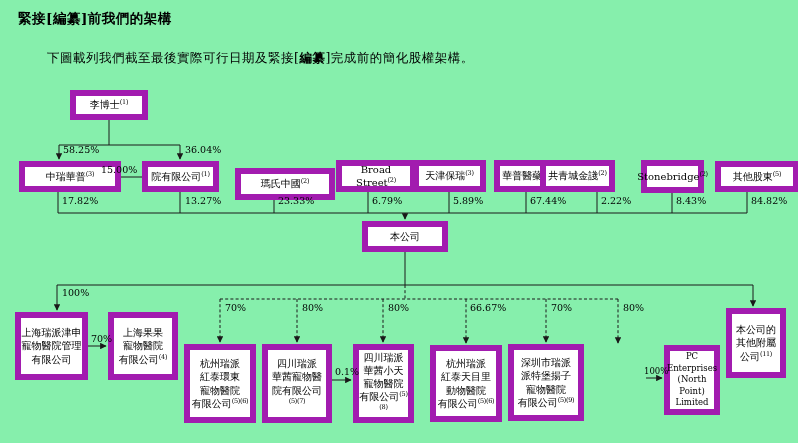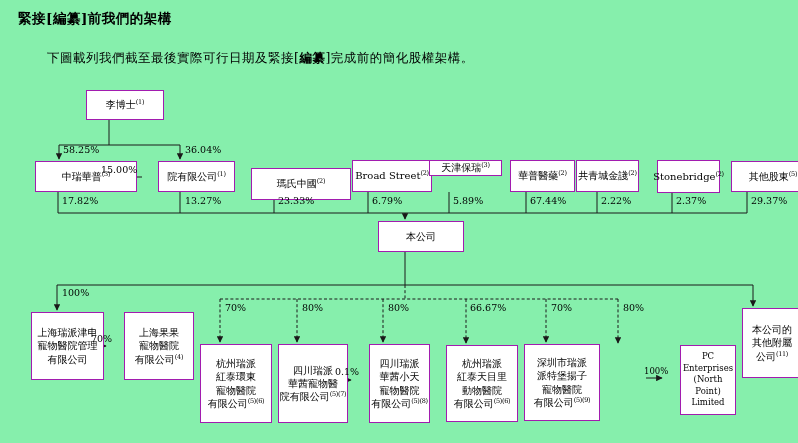--- a/index.html
+++ b/index.html
@@ -4,23 +4,23 @@
 <style>
   html,body { margin:0; padding:0; background:#fff; color:#000;
     font-family:"DejaVu Serif","Liberation Serif",serif; }
   .canvas { position:relative; width:798px; height:443px; background:#86efac; overflow:hidden; }
   .title { position:absolute; left:18px; top:10px; font-size:13.5px; font-weight:bold; letter-spacing:.5px; }
   .subtitle { position:absolute; left:47px; top:50px; font-size:12.5px; letter-spacing:.5px; }
   .subtitle b { font-weight:bold;font-family:Liberation Mono, monospace; }
   svg.wires { position:absolute; left:0; top:0; width:798px; height:443px; }
   .wires line { stroke:#1a1a1a; stroke-width:1; }
   .wires line.dashed { stroke-dasharray:3,2.2; }
-  .node { position:absolute; border:1px solid #a21caf; background:#fff; box-sizing:border-box;
+  .node { position:absolute; border:6px solid #a21caf; background:#fff; box-sizing:border-box;
     display:flex; align-items:center; justify-content:center; text-align:center;
-    font-size:10px; line-height:1.32;margin-left:16px; }
+    font-size:10px; line-height:1.32; }
   .node .inner { white-space:pre-line; text-align:center; }
   .node.en { font-size:8.5px; line-height:1.35; }
   sup { font-size:6.5px; line-height:0; vertical-align:super; letter-spacing:-.3px; }
   .pct { position:absolute; font-size:9.5px; white-space:nowrap; }
   .pct-sm { font-size:8.5px; }
 </style>
 </head>
 <body>
 
 <div class="canvas">
@@ -80,27 +80,27 @@
     </div>
   <div class="node" style="left:142px;top:161px;width:77px;height:31px">
       <span class="inner"><span class="txt">院有限公司</span><sup>(1)</sup></span>
     </div>
   <div class="node" style="left:235px;top:168px;width:100px;height:32px">
       <span class="inner"><span class="txt">瑪氏中國</span><sup>(2)</sup></span>
     </div>
   <div class="node" style="left:336px;top:160px;width:80px;height:32px">
       <span class="inner"><span class="txt">Broad Street</span><sup>(2)</sup></span>
     </div>
-  <div class="node" style="left:413px;top:160px;width:73px;height:16px">
+  <div class="node" style="left:413px;top:160px;width:73px;height:32px">
       <span class="inner"><span class="txt">天津保瑞</span><sup>(3)</sup></span>
     </div>
   <div class="node" style="left:494px;top:160px;width:65px;height:32px">
       <span class="inner"><span class="txt">華普醫藥</span><sup>(2)</sup></span>
     </div>
-  <div class="node" style="left:560px;top:160px;width:63px;height:32px">
+  <div class="node" style="left:540px;top:160px;width:75px;height:32px">
       <span class="inner"><span class="txt">共青城金諓</span><sup>(2)</sup></span>
     </div>
   <div class="node" style="left:641px;top:160px;width:63px;height:33px">
       <span class="inner"><span class="txt">Stonebridge</span><sup>(2)</sup></span>
     </div>
   <div class="node" style="left:715px;top:161px;width:84px;height:31px">
       <span class="inner"><span class="txt">其他股東</span><sup>(5)</sup></span>
     </div>
 
   <div class="node" style="left:15px;top:312px;width:73px;height:68px">
@@ -162,22 +162,22 @@
   <span class="pct" style="left:185px;top:144px">36.04%</span>
   <span class="pct" style="left:101px;top:164px">15.00%</span>
 
   <span class="pct" style="left:62px;top:195px">17.82%</span>
   <span class="pct" style="left:185px;top:195px">13.27%</span>
   <span class="pct" style="left:278px;top:195px">23.33%</span>
   <span class="pct" style="left:372px;top:195px">6.79%</span>
   <span class="pct" style="left:453px;top:195px">5.89%</span>
   <span class="pct" style="left:530px;top:195px">67.44%</span>
   <span class="pct" style="left:601px;top:195px">2.22%</span>
-  <span class="pct" style="left:676px;top:195px">2.37%</span>
-  <span class="pct" style="left:751px;top:195px">29.37%</span>
+  <span class="pct" style="left:676px;top:195px">8.43%</span>
+  <span class="pct" style="left:751px;top:195px">84.82%</span>
 
   <span class="pct" style="left:62px;top:287px">100%</span>
   <span class="pct" style="left:91px;top:333px">70%</span>
 
   <span class="pct" style="left:225px;top:302px">70%</span>
   <span class="pct" style="left:302px;top:302px">80%</span>
   <span class="pct" style="left:388px;top:302px">80%</span>
   <span class="pct" style="left:470px;top:302px">66.67%</span>
   <span class="pct" style="left:551px;top:302px">70%</span>
   <span class="pct" style="left:623px;top:302px">80%</span>

